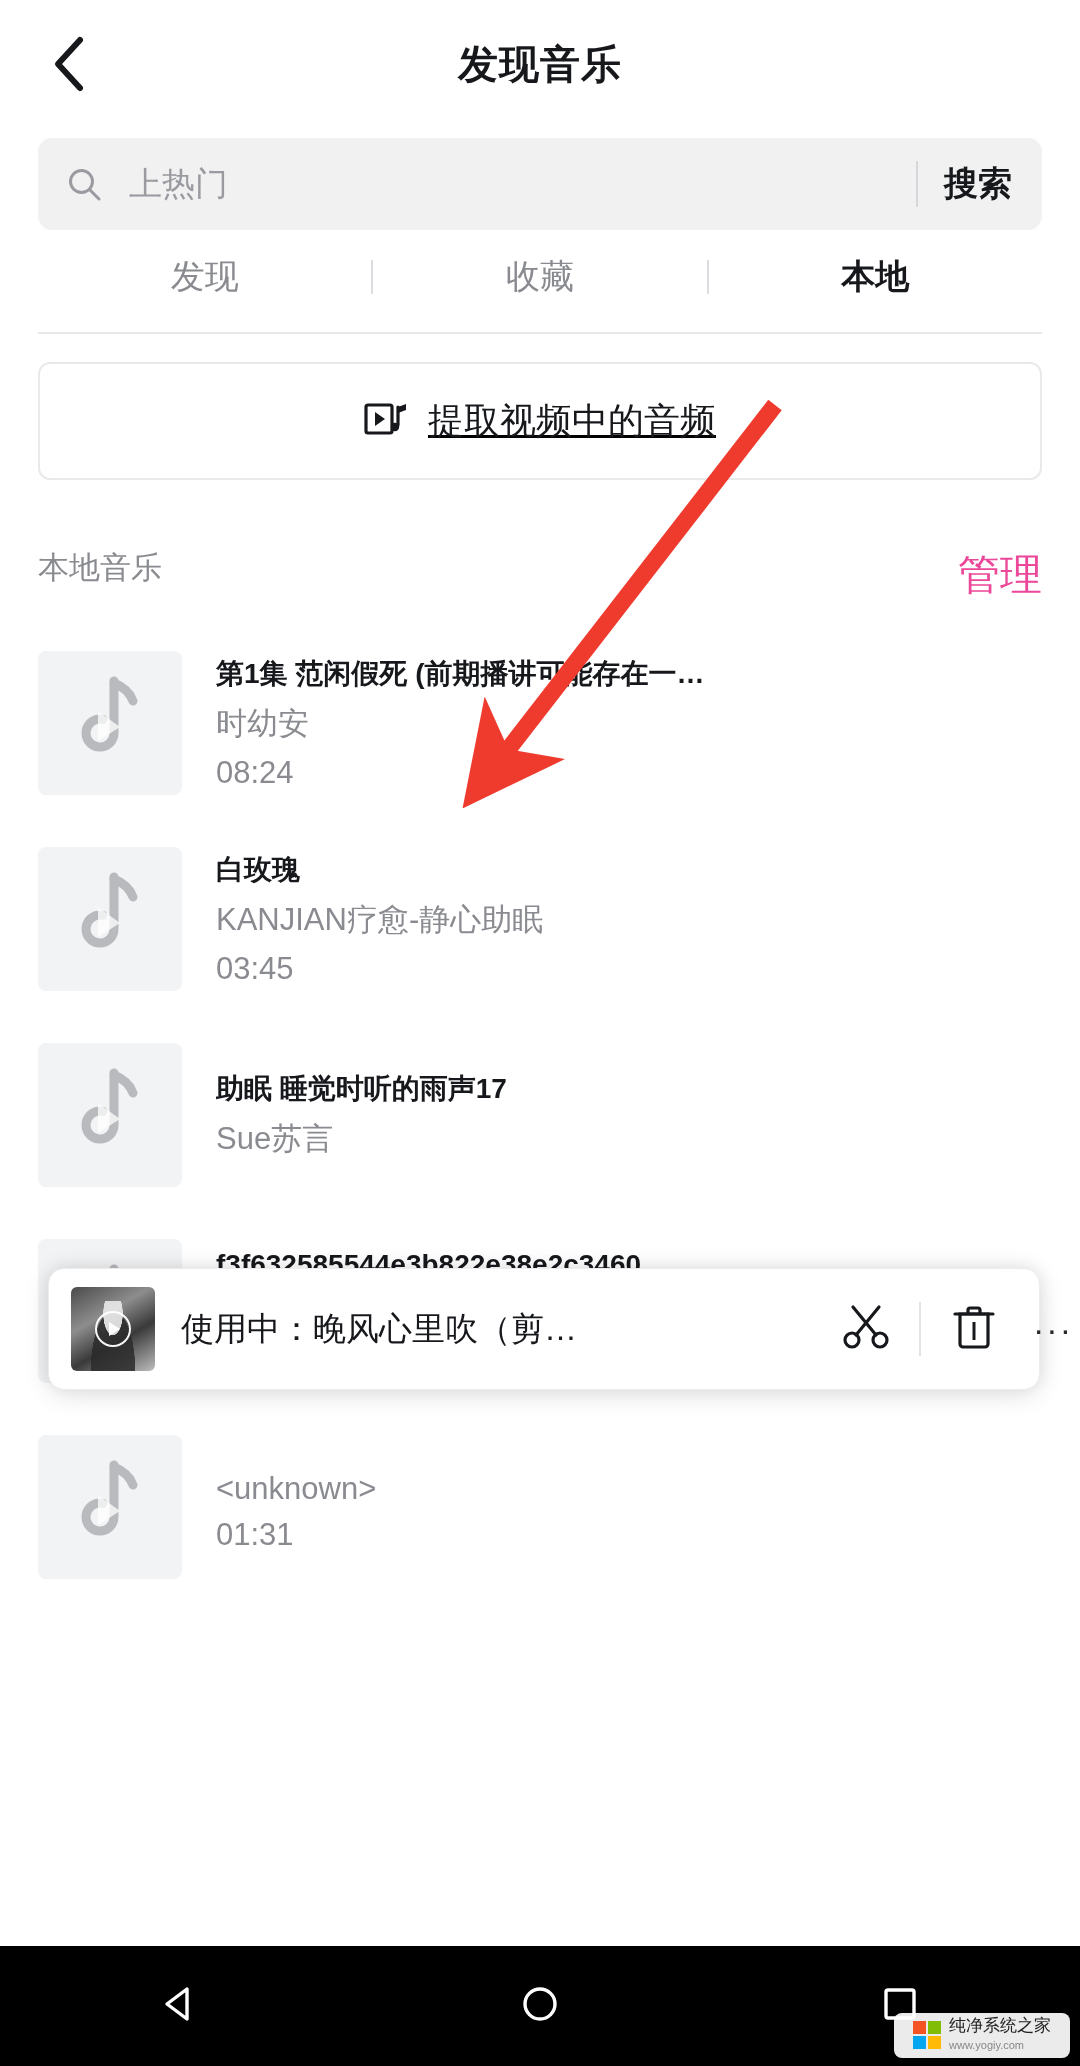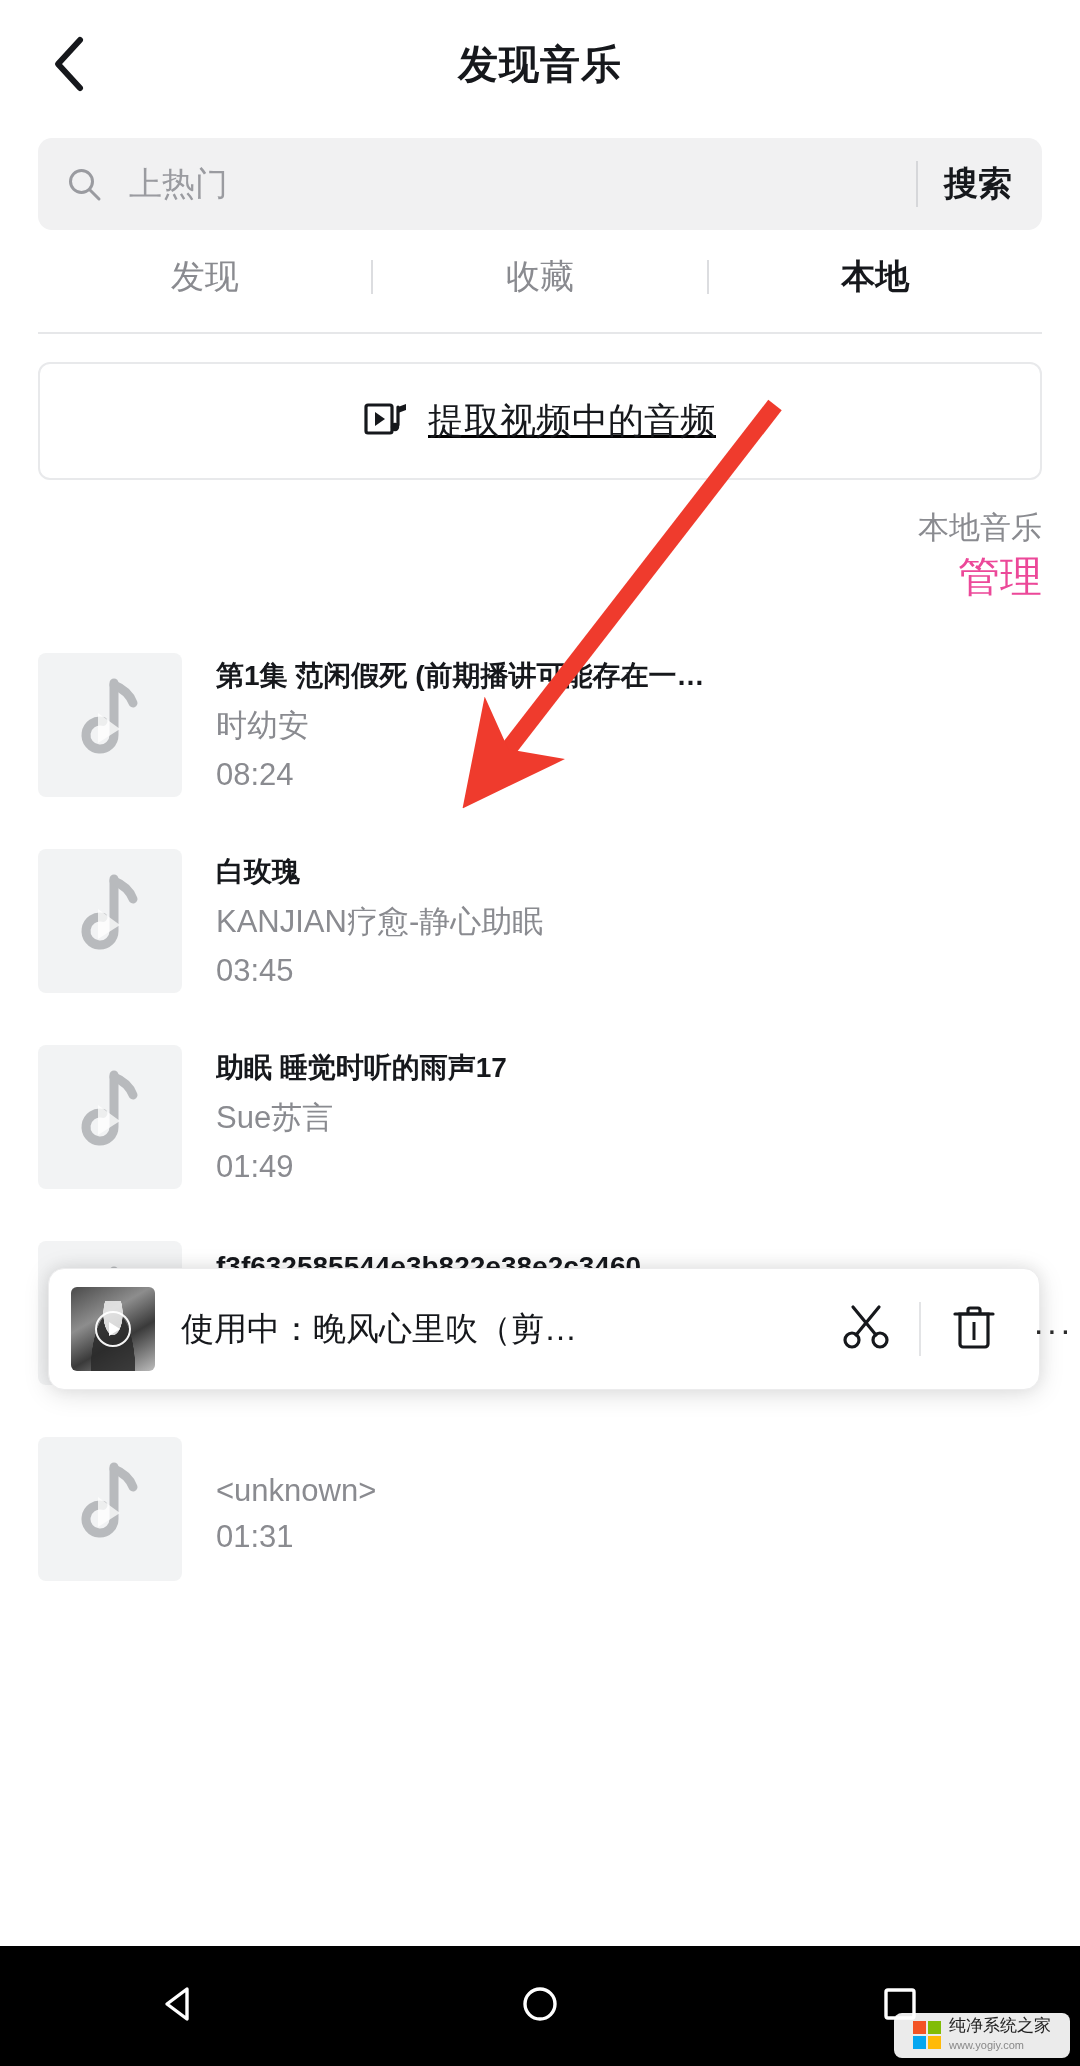--- a/index.html
+++ b/index.html
@@ -118,25 +118,24 @@
     text-decoration: underline;
   }
   .extract-label {
     font-size: 36px;
     color: #16181c;
     font-weight: 400;
   }
 
   
   .section-head {
-    margin: 27px 38px 0 38px;
-    display: flex;
-    align-items: flex-end;
+    margin: 67px 38px 0 38px;
+    display: flex;
+    align-items: flex-start;
     justify-content: space-between;
-    flex-direction: column;
   }
   .section-title {
     font-size: 31px;
     color: #8a8b90;
   }
   .section-action {
     font-size: 42px;
     color: #ec4899;
   }
 
@@ -419,21 +418,20 @@
           <svg width="84" height="92" viewBox="0 0 84 92" fill="none">
             <path d="M46 6 v52 a14 14 0 1 1 -11 -13.6" stroke="#b8babd" stroke-width="9" stroke-linecap="round" fill="none"></path>
             <path d="M46 8 c10 4 16 10 19 18" stroke="#b8babd" stroke-width="9" stroke-linecap="round" fill="none"></path>
             <path d="M30 36 L52 52 L30 66 Z" fill="#ffffff" opacity=".75"></path>
           </svg>
         </span>
       </div>
       <div class="song-meta">
         <div class="song-title">助眠 睡觉时听的雨声17</div>
         <div class="song-artist">Sue苏言</div>
-        <div class="song-dur">01:49</div>
       </div>
     </div>
 
     <div class="song-row">
       <div class="thumb">
         <span>
           <svg width="84" height="92" viewBox="0 0 84 92" fill="none">
             <path d="M46 6 v52 a14 14 0 1 1 -11 -13.6" stroke="#b8babd" stroke-width="9" stroke-linecap="round" fill="none"></path>
             <path d="M46 8 c10 4 16 10 19 18" stroke="#b8babd" stroke-width="9" stroke-linecap="round" fill="none"></path>
             <path d="M30 36 L52 52 L30 66 Z" fill="#ffffff" opacity=".75"></path>

